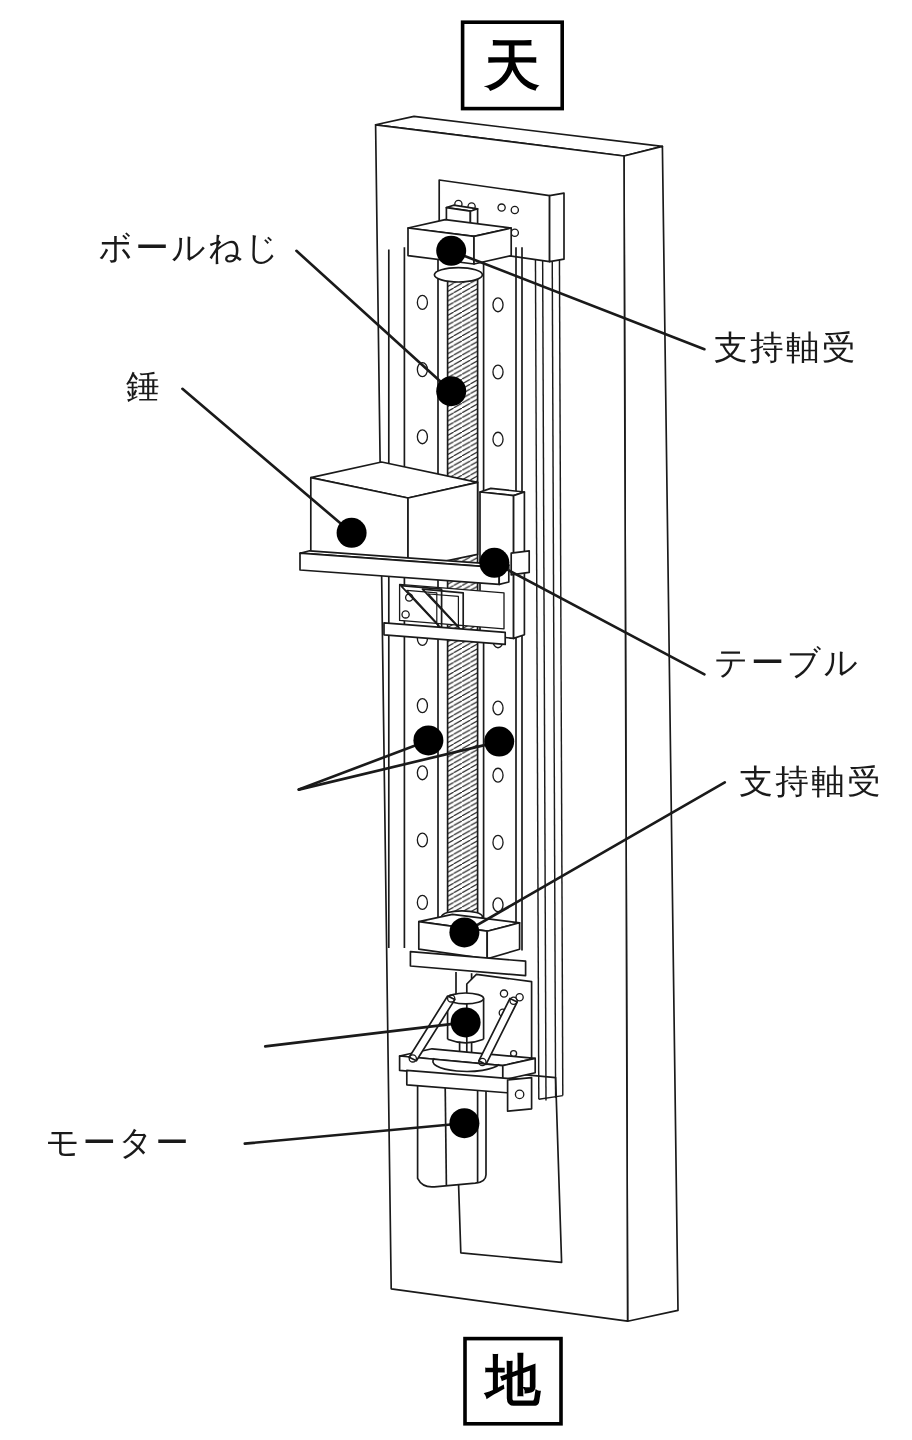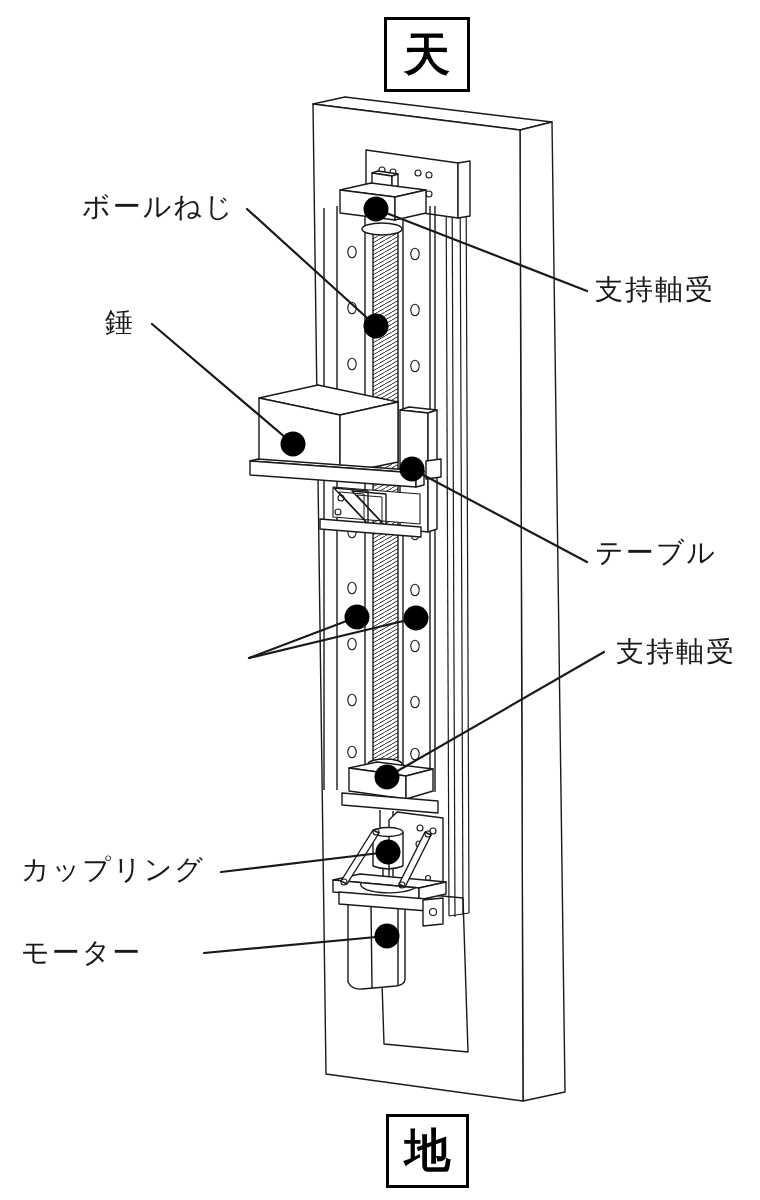--- a/index.html
+++ b/index.html
@@ -224,19 +224,18 @@
 
   <div id="orient-top" class="orient-box">
     <span>天</span>
   </div>
   <div id="orient-bottom" class="orient-box">
     <span>地</span>
   </div>
 
   <div class="part-label" style="left:82px;top:192px;">ボールねじ</div>
   <div class="part-label" style="left:105px;top:308px;">錘</div>
-  <div class="part-label" style="left:21px;top:855px;">カップリング</div>
-  <div class="part-label" style="left:21px;top:938px;">モーター</div>
+  <div class="part-label" style="left:38px;top:938px;">モーター</div>
   <div class="part-label" style="left:595px;top:275px;">支持軸受</div>
   <div class="part-label" style="left:595px;top:538px;">テーブル</div>
   <div class="part-label" style="left:616px;top:637px;">支持軸受</div>
 
 </div>
 
 </body></html>

